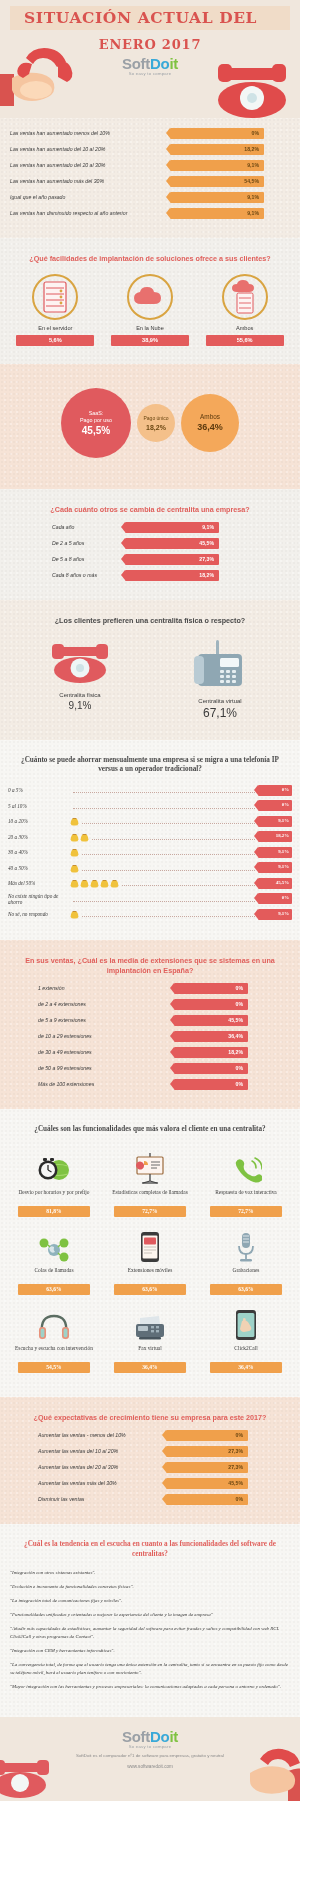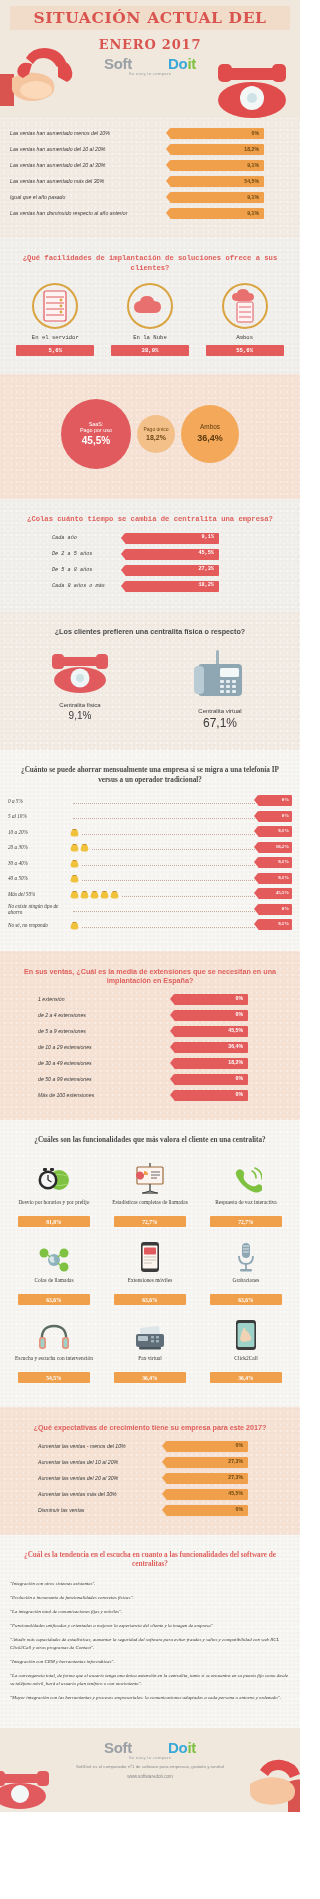--- a/index.html
+++ b/index.html
@@ -12,21 +12,21 @@
   #page {
     width: 300px;
     position: relative;
     overflow: hidden;
   }
 
   
   .sec { position: relative; width: 300px; padding: 10px 0 10px 0; }
   .bg-cream  { background: #f3ece4; }
   .bg-peach  { background: #f6e3d6; }
-  .bg-lightgrey { background: #f2f0ec; font-family: Liberation Mono, monospace; }
+  .bg-lightgrey { background: #f2f0ec; }
   .bg-white  { background: #f7f6f3; font-family: Liberation Serif, serif; }
 
   
   .sec::before{
     content:"";
     position:absolute; inset:0;
     background-image:
       radial-gradient(rgba(0,0,0,.025) 1px, transparent 1px),
       radial-gradient(rgba(255,255,255,.30) 1px, transparent 1px);
     background-size: 4px 4px, 6px 6px;
@@ -40,22 +40,22 @@
     background: #f0e7dd;
     width: 300px;
     padding: 0 0 6px 0;
     position: relative;
     overflow: hidden;
     min-height: 118px;
   }
   .title-band {
     background: #f0dcc8;
     margin: 6px 10px 0 10px;
-    padding: 3px 4px 4px 4px;
-    text-align: center;
+    padding: 3px 4px 4px 14px;
+    text-align: left;
   }
   .title-line {
     font-family: "DejaVu Serif", serif;
     font-weight: bold;
     color: #d9534f;
     font-size: 15.5px;
     letter-spacing: .6px;
     line-height: 17px;
     white-space: nowrap;
   }
@@ -67,21 +67,21 @@
     font-size: 13px;
     letter-spacing: .8px;
     margin-top: 7px;
   }
   .logo {
     text-align: center;
     margin-top: 4px;
     line-height: 1;
   }
   .logo .l1 { font-size: 15px; font-weight: bold; color: #9aa0a6; letter-spacing: -.3px;}
-  .logo .l1 .b { color:#3aa9d8;padding-left:36px; }
+  .logo .l1 .b { color:#3aa9d8; }
   .logo .l1 .g { color:#7fc242; }
   .logo .tag { font-size: 4.2px; color:#9aa0a6; letter-spacing:.3px; margin-top:1px;}
 
   .hand-left{
     position:absolute; left:-4px; top:44px; width:86px; height:74px;
   }
   .phone-right{
     position:absolute; right:2px; top:48px; width:92px; height:72px;
   }
 
@@ -386,21 +386,21 @@
           <div class="p">18,2%</div>
         </div>
         <div class="bub b3">
           <div class="t">Ambos</div>
           <div class="p">36,4%</div>
         </div>
       </div>
   </div>
 
   <div class="sec bg-lightgrey">
-    <div class="q">¿Colas cuánto tiempo se cambia de centralita una empresa?</div>
+    <div class="q">¿Cada cuánto otros se cambia de centralita una empresa?</div>
     <div class="rows chart-freq" id="cambio-rows">
         <div class="row">
           <div class="row-label">Cada año</div>
           <div class="bar-box">
             <div class="bar red" style="width: 100%;">
               <span class="val">9,1%</span>
             </div>
           </div>
         </div>
         <div class="row">
@@ -609,21 +609,21 @@
           <div class="bag-box">
             <div class="bar red">
               <span class="val">9,1%</span>
             </div>
           </div>
         </div>
       </div>
   </div>
 
   <div class="sec bg-peach">
-    <div class="q">En sus ventas, ¿Cuál es la media de extensiones que se necesitan en una implantación en España?</div>
+    <div class="q">En sus ventas, ¿Cuál es la media de extensiones que se sistemas en una implantación en España?</div>
     <div class="rows chart-ext" id="ext-rows">
         <div class="row">
           <div class="row-label">1 extensión</div>
           <div class="bar-box">
             <div class="bar red" style="width: 100%;">
               <span class="val">0%</span>
             </div>
           </div>
         </div>
         <div class="row">

